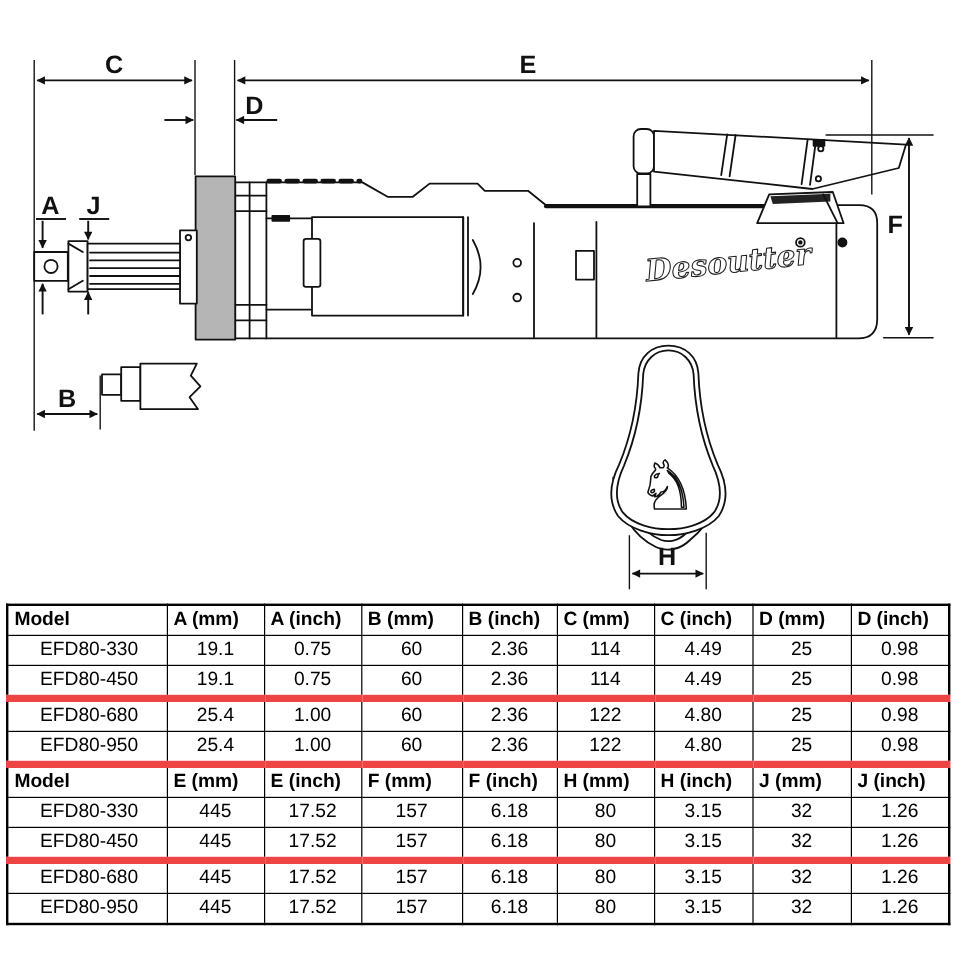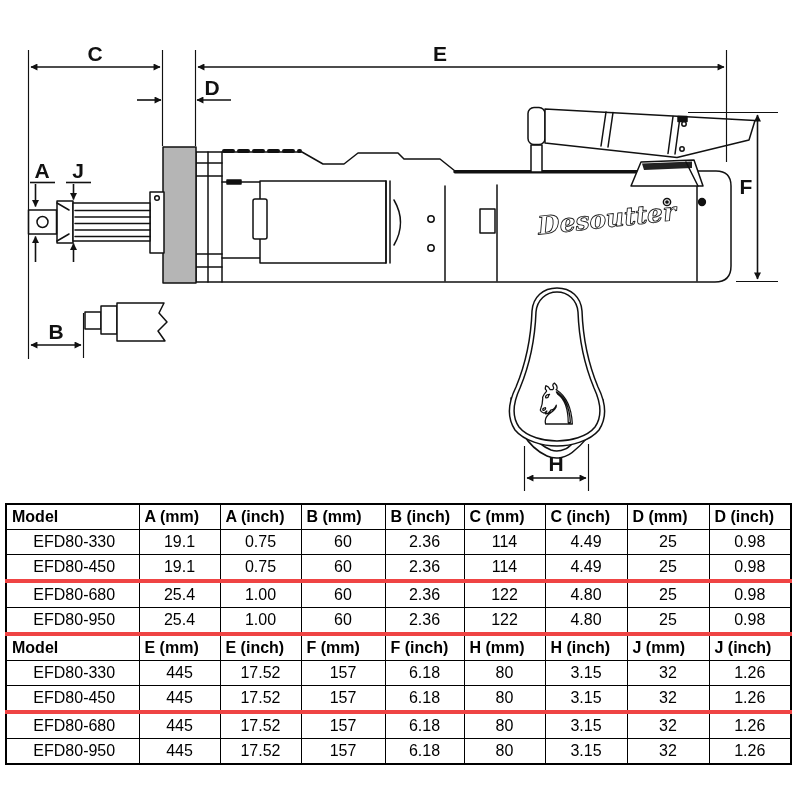--- a/index.html
+++ b/index.html
@@ -6,21 +6,21 @@
   .page{position:relative;width:800px;height:800px;background:#fff;overflow:hidden;
         font-family:"Liberation Sans",sans-serif;}
   .drawing-wrap{position:absolute;left:0;top:0;width:800px;height:503px;}
   svg{display:block;}
   .spec-table{position:absolute;left:5px;top:503px;width:722px;border-collapse:collapse;
       table-layout:fixed;border:2px solid #000;color:#000;}
   .spec-table td{border:1px solid #000;height:24px;line-height:24px;font-size:16px;
       padding:0 2px;text-align:center;overflow:hidden;white-space:nowrap;}
   .spec-table td.model{ text-align:center;padding-left:5px;}
   .spec-table tr.hdr td{font-weight:bold;text-align:left;padding-left:5px;}
-  .spec-table tr.sep td{border-top:4px solid #ef4444;}
+  .spec-table tr.sep td{border-top:6px solid #ef4444;}
 </style>
 </head>
 <body>
 
 <div class="page">
 
   <div class="drawing-wrap">
   <svg width="800" height="503" viewBox="0 0 800 503">
     <defs>
       <marker id="arr" viewBox="0 0 10 10" refX="9.2" refY="5" markerWidth="8.5" markerHeight="7" orient="auto-start-reverse" markerUnits="userSpaceOnUse">

